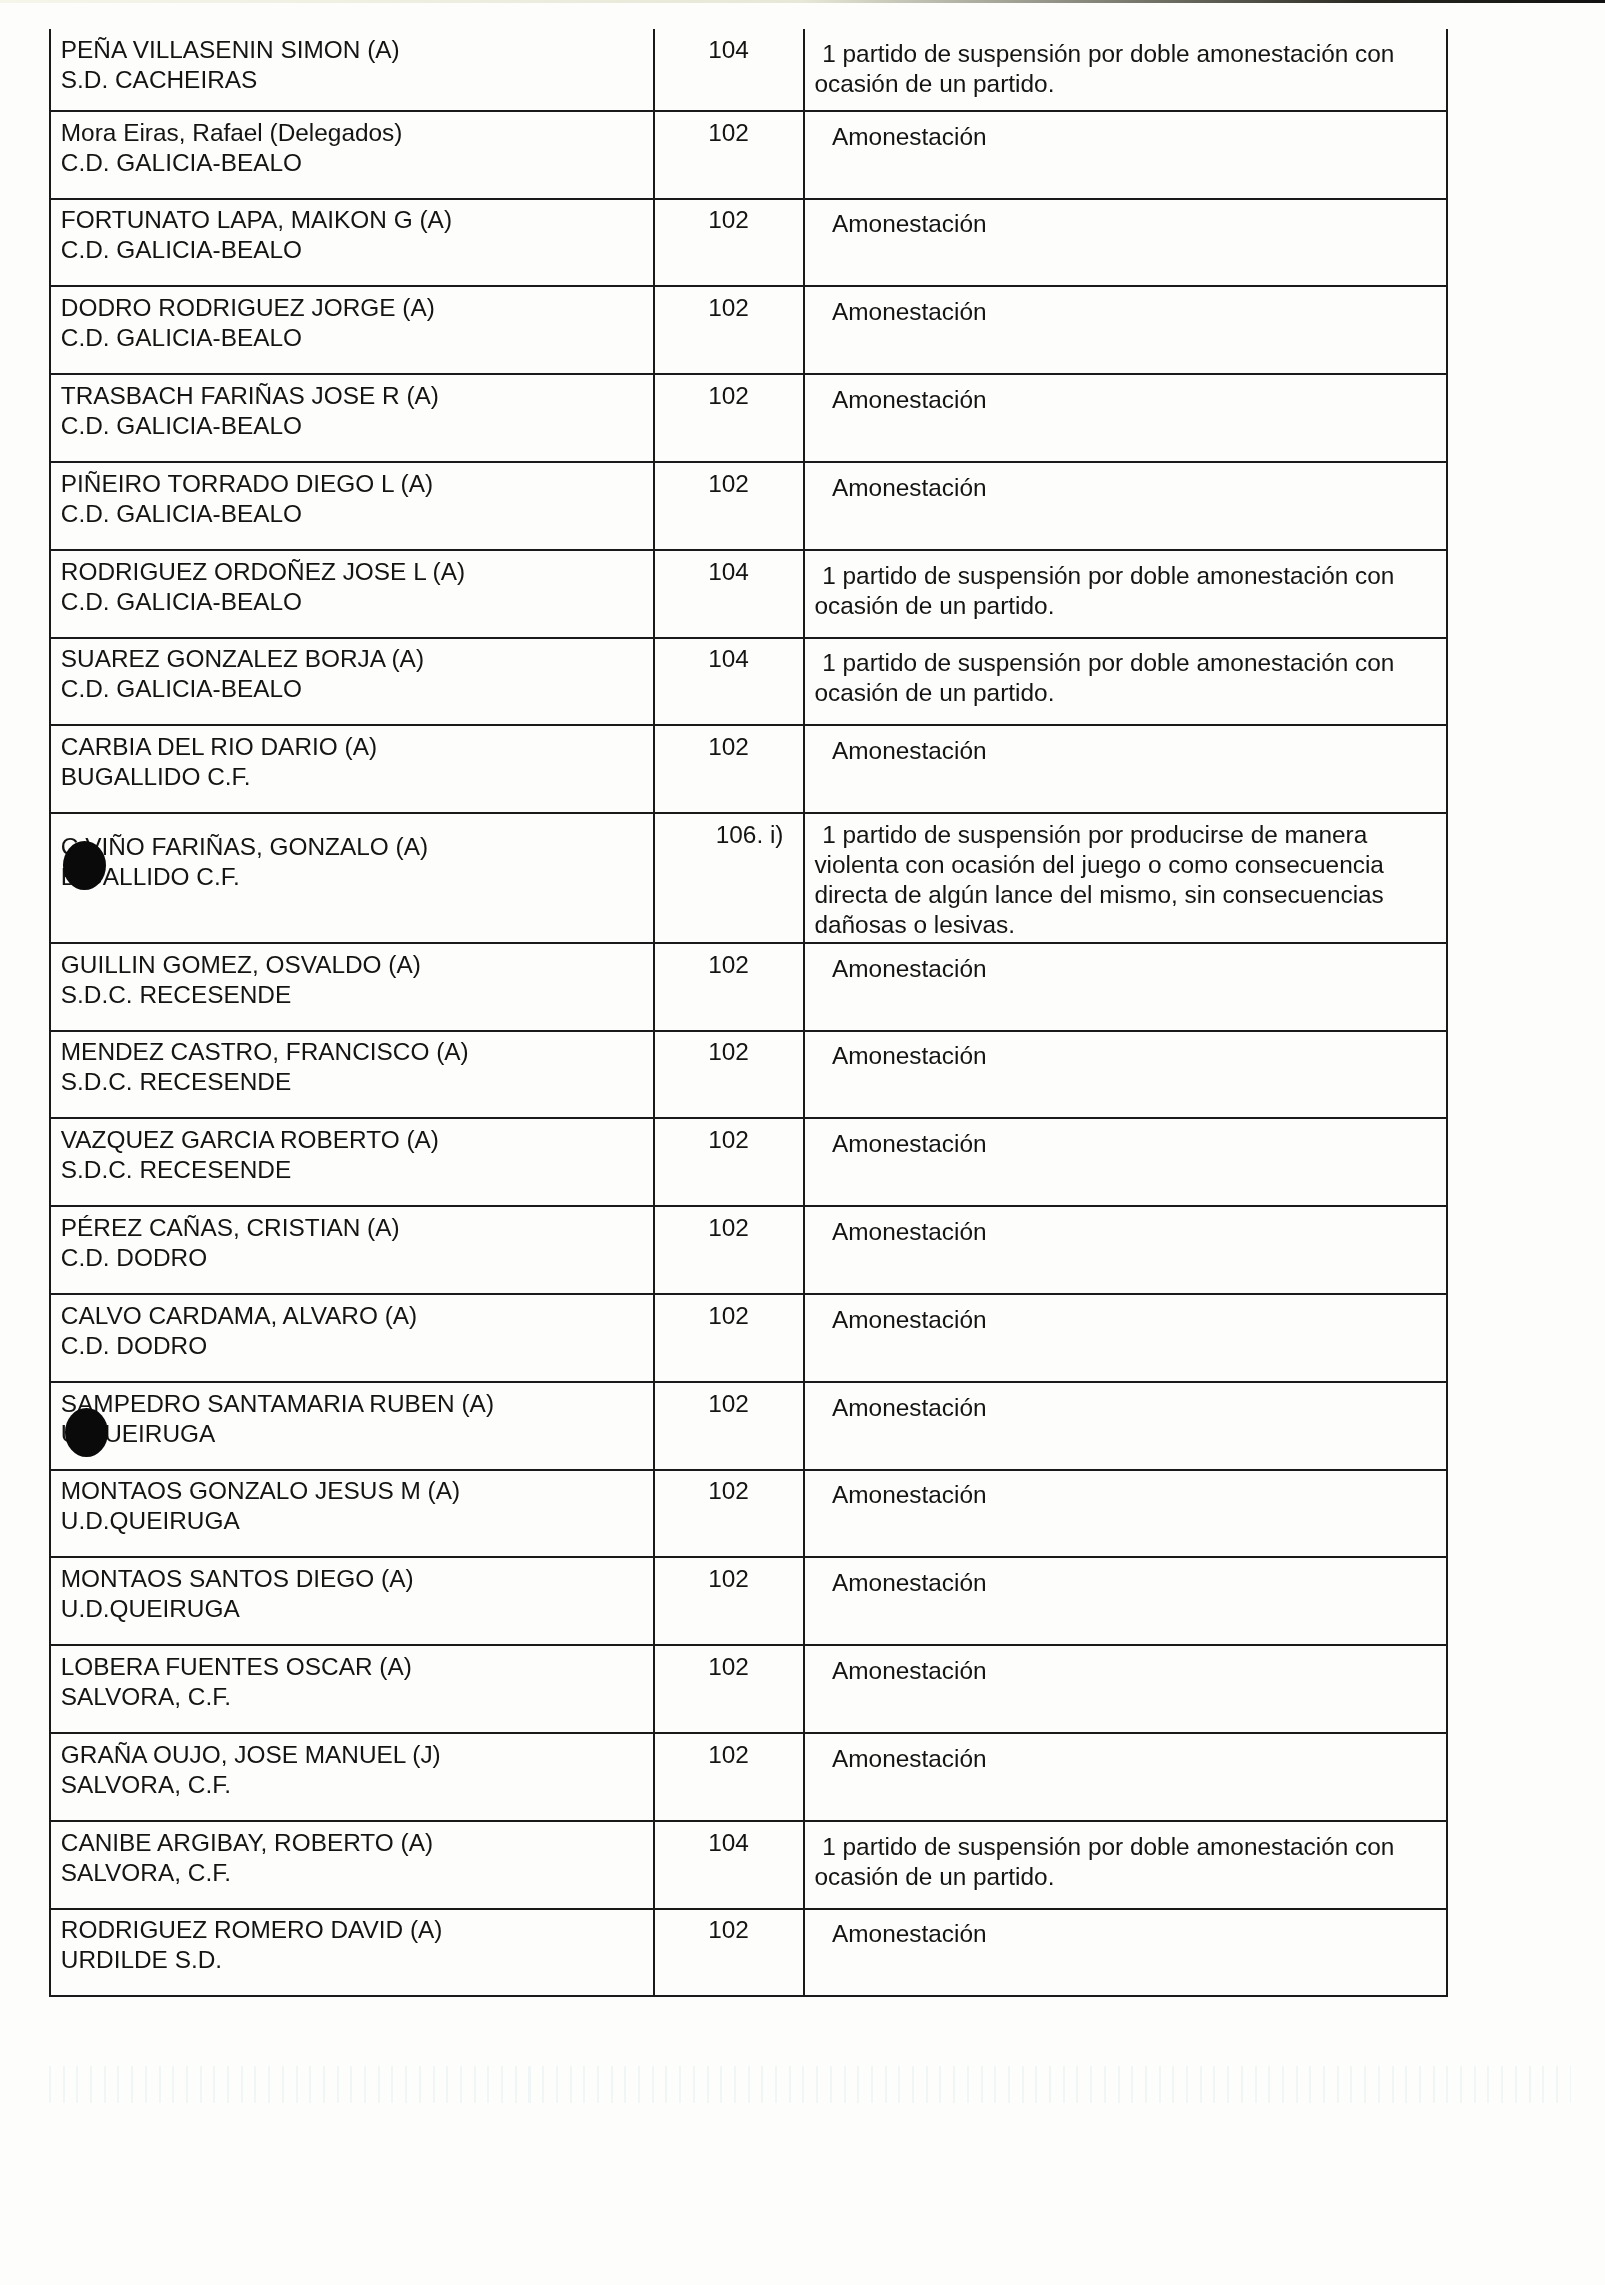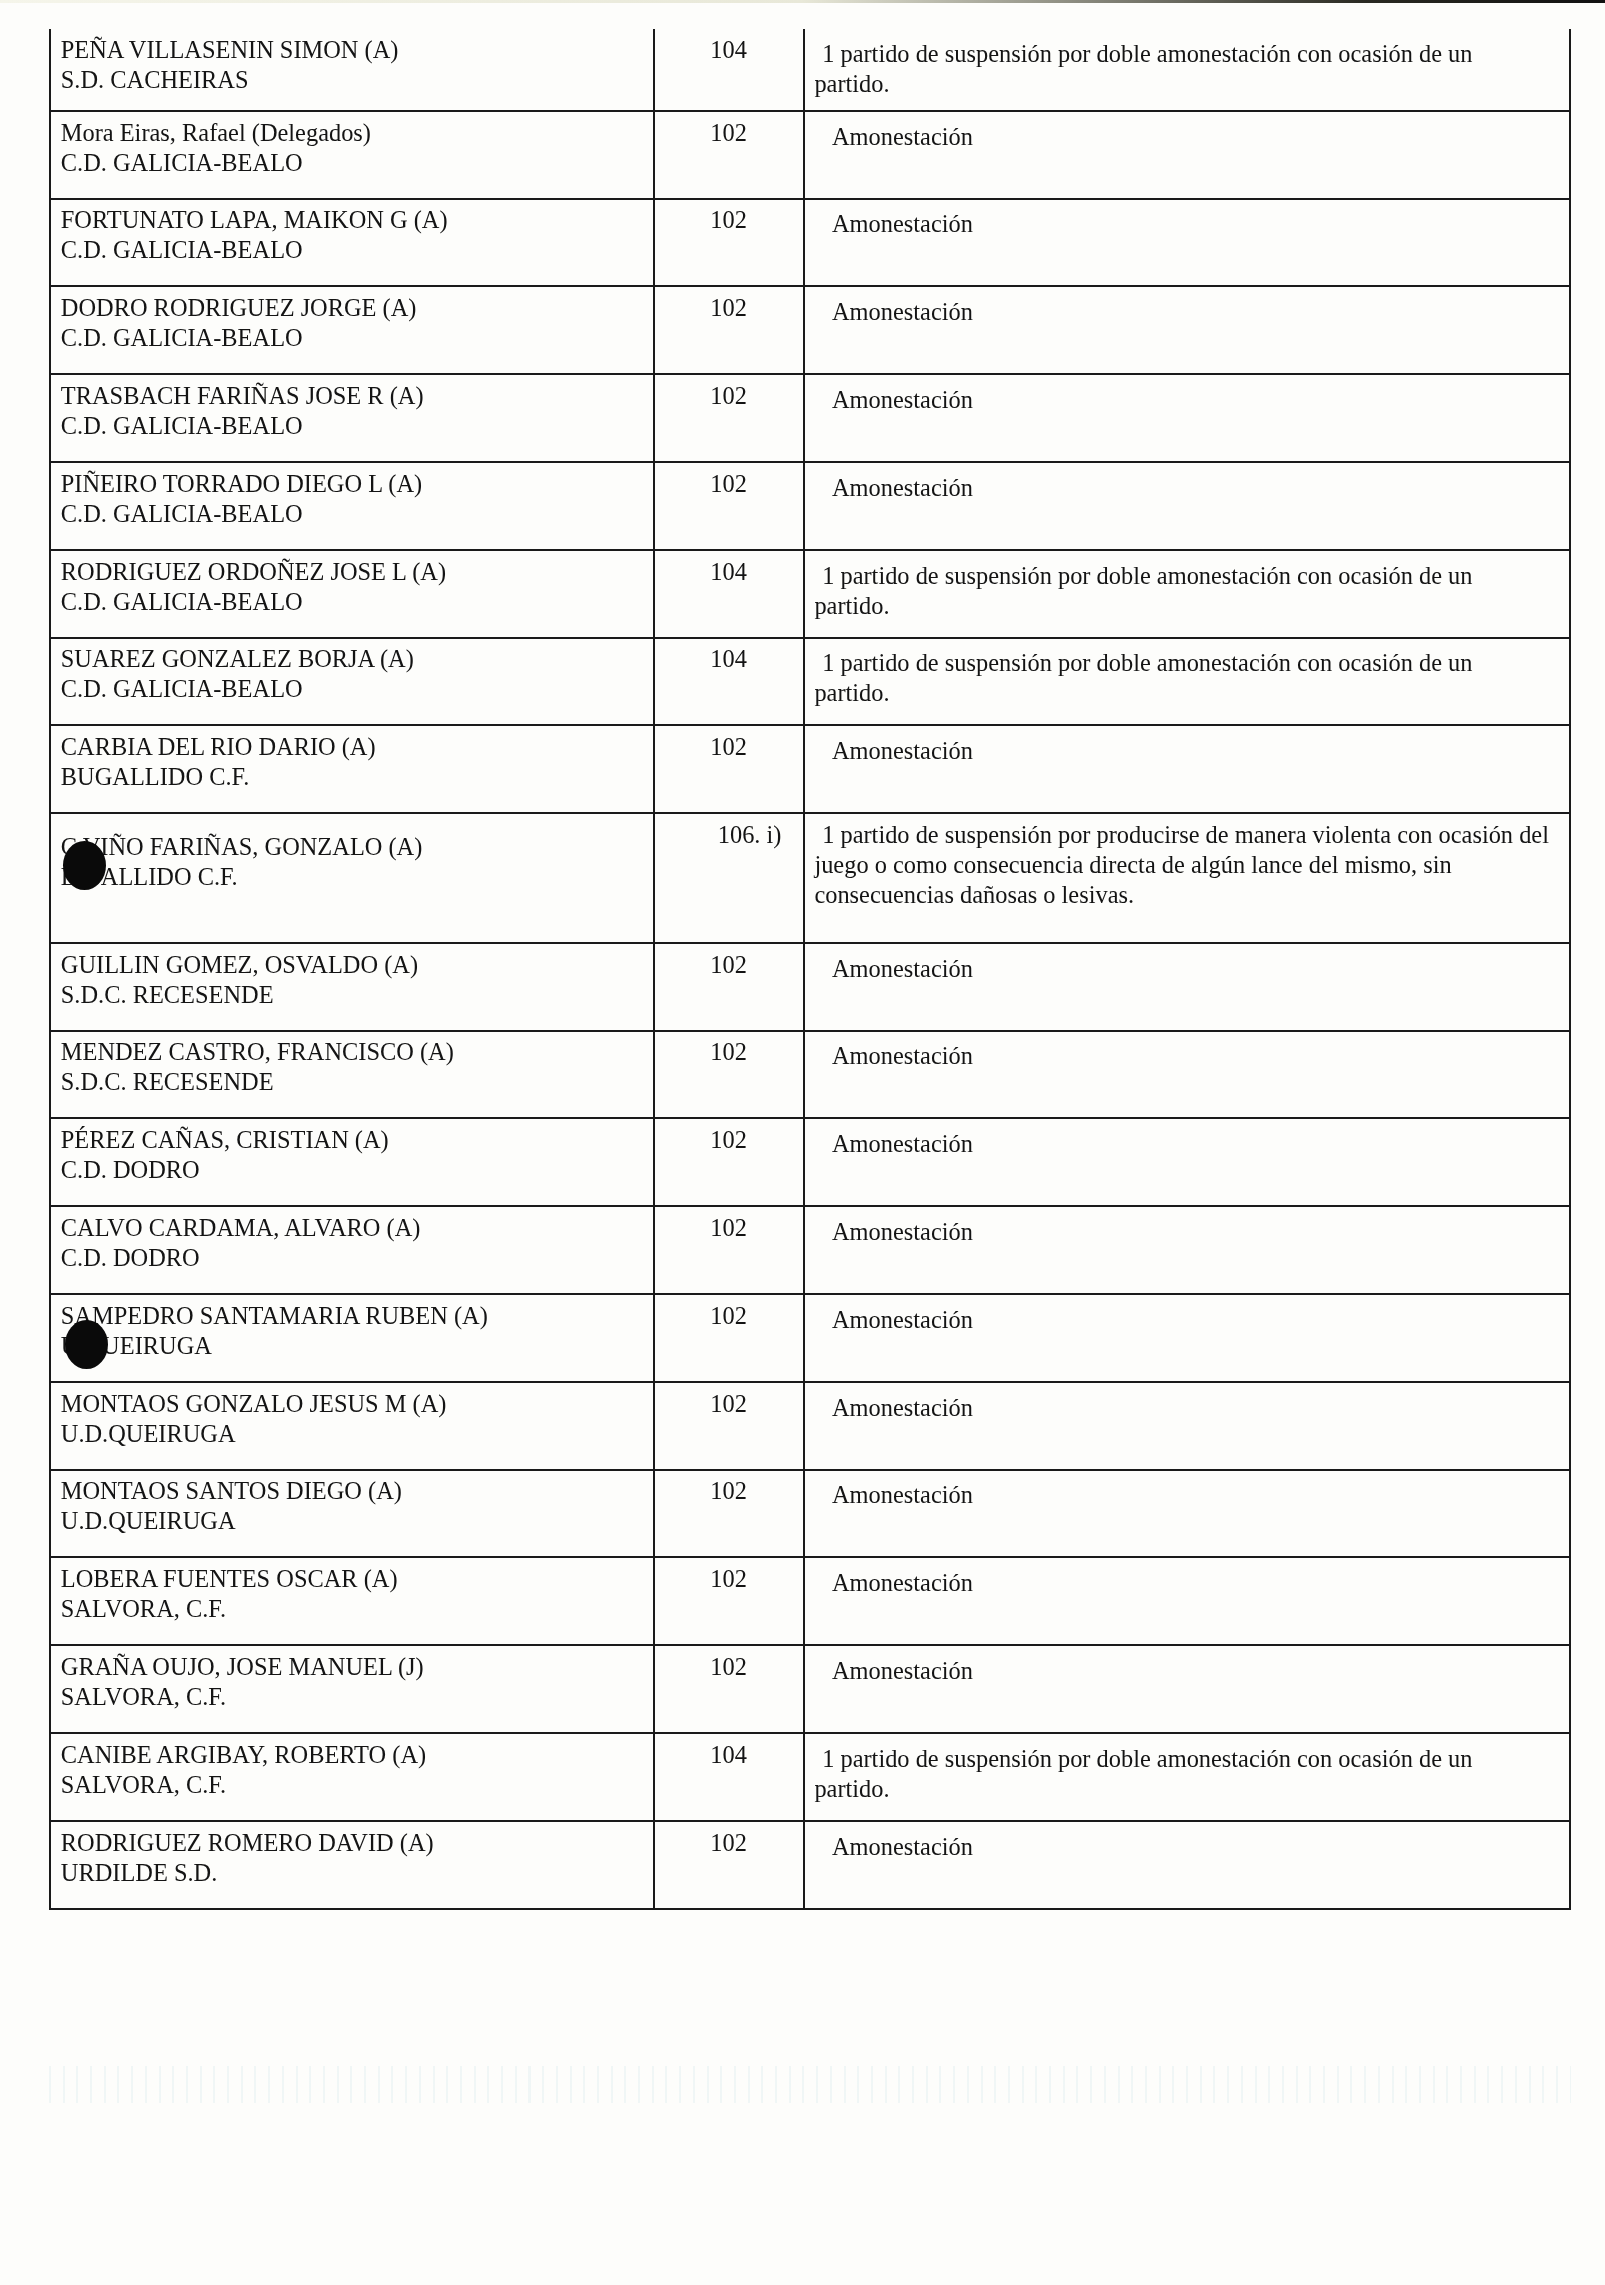--- a/index.html
+++ b/index.html
@@ -24,23 +24,22 @@
       background: linear-gradient(to right, #f5f5ea 0%, #e8e8d8 50%, #2a2a22 85%, #111 100%);
     }
     .sheet {
       position: absolute;
       left: 49px;
       top: 29px;
       width: 1522px;
     }
     table.sanctions {
       border-collapse: collapse;
-      width: 1522px;
+      width: 1399px;
       table-layout: fixed;
-      font-family: Liberation Serif, serif;
     }
     table.sanctions td {
       vertical-align: top;
       font-size: 24.4px;
       line-height: 30px;
       padding: 0;
       border-left: 2px solid #1a1a1a;
       border-right: 2px solid #1a1a1a;
       border-bottom: 2.9px solid #1a1a1a;
     }
@@ -219,20 +218,30 @@
           <span class="player-name">MENDEZ CASTRO, FRANCISCO (A)</span>
           <span class="club-name">S.D.C. RECESENDE</span>
         </td>
         <td class="col-article">102</td>
         <td class="col-sanction">
           <span class="sanction-text short">Amonestación</span>
         </td>
       </tr>
       <tr class="row-normal">
         <td class="col-player">
+          <span class="player-name">VAZQUEZ GARCIA ROBERTO (A)</span>
+          <span class="club-name">S.D.C. RECESENDE</span>
+        </td>
+        <td class="col-article">102</td>
+        <td class="col-sanction">
+          <span class="sanction-text short">Amonestación</span>
+        </td>
+      </tr>
+      <tr class="row-normal">
+        <td class="col-player">
           <span class="player-name">PÉREZ CAÑAS, CRISTIAN (A)</span>
           <span class="club-name">C.D. DODRO</span>
         </td>
         <td class="col-article">102</td>
         <td class="col-sanction">
           <span class="sanction-text short">Amonestación</span>
         </td>
       </tr>
       <tr class="row-normal">
         <td class="col-player">

